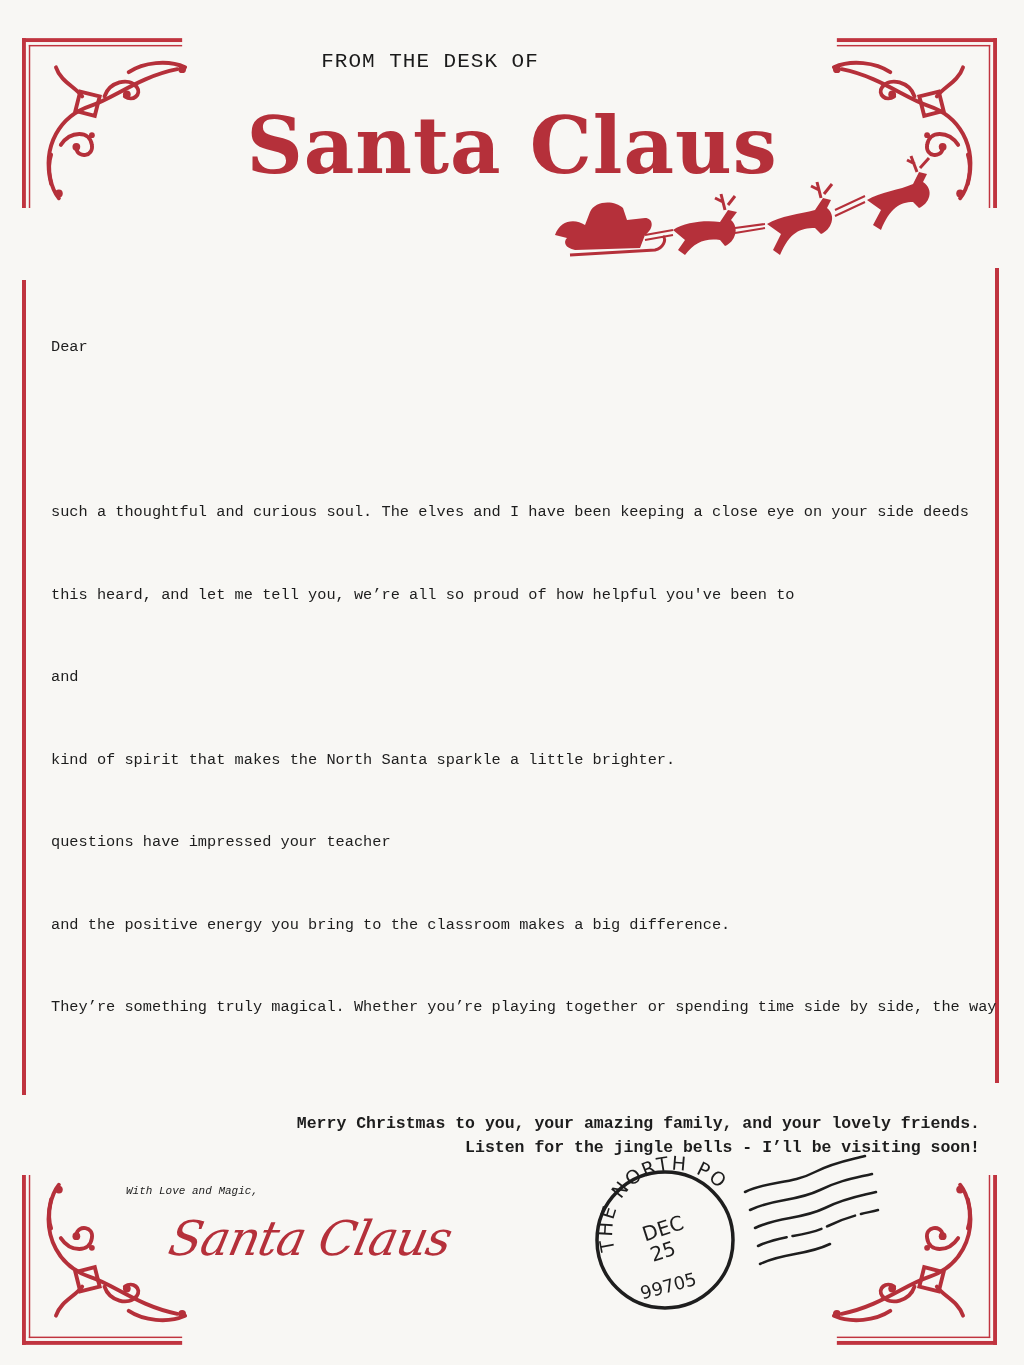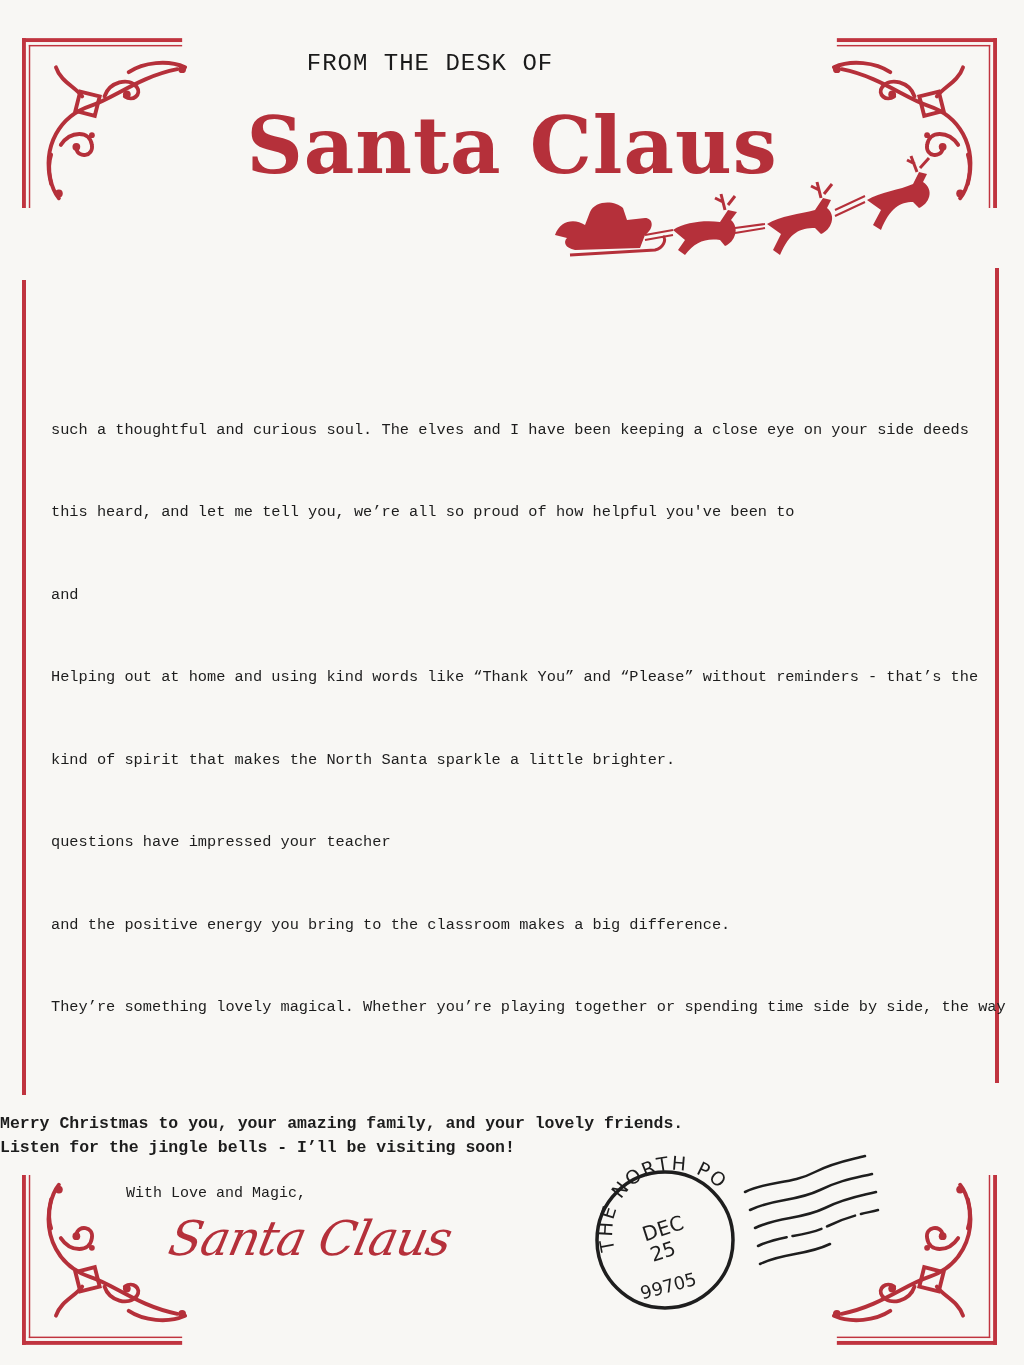--- a/index.html
+++ b/index.html
@@ -13,21 +13,21 @@
   }
   .corner { position:absolute; width:165px; height:175px; }
   .corner svg { width:100%; height:100%; display:block; }
   #corner-tl { left:22px; top:38px; }
   #corner-tr { left:832px; top:38px; transform:scaleX(-1); }
   #corner-bl { left:22px; top:1170px; transform:scaleY(-1); }
   #corner-br { left:832px; top:1170px; transform:scale(-1,-1); }
 
   .header-sub {
     position:absolute; left:0; width:812px; top:50px;
-    text-align:center; font-size:24px; letter-spacing:1px;
+    text-align:center; font-size:21px; letter-spacing:1px;
     font-family:"Liberation Mono", monospace; color:#1a1a1a;padding-left:48px;
   }
   .header-title {
     position:absolute; left:0; width:1024px; top:100px;
     text-align:center; font-size:78px; font-weight:bold;
     font-family:"DejaVu Serif", "Liberation Serif", serif;
     color:#b5303a; letter-spacing:1px;
     font-style:normal;
   }
   #sleigh { position:absolute; left:545px; top:150px; width:400px; height:130px; }
@@ -37,25 +37,25 @@
   #rule-right { left:995px; top:268px; height:815px; }
 
   .letter {
     position:absolute; left:51px; top:279px; width:930px;
     font-size:15.3px; line-height:27.5px; white-space:pre;
   }
   .letter .line { display:block; height:27.5px; }
 
   .closing {
     position:absolute; left:0; width:980px; top:1112px;
-    text-align:left; font-weight:bold; font-size:16.5px; line-height:24px;
+    text-align:right; font-weight:bold; font-size:16.5px; line-height:24px;
     font-family:"Liberation Mono", monospace;
   }
   .signoff {
-    position:absolute; left:126px; top:1185px; font-size:15px;
+    position:absolute; left:126px; top:1185px; font-size:11px;font-style:italic;
   }
   .signature {
     position:absolute; left:170px; top:1210px; font-size:48px;
     font-family:"DejaVu Serif", serif; font-style:italic; color:#b5303a;
     font-weight:normal; letter-spacing:-1px; transform:skewX(-12deg);
   }
   #stamp { position:absolute; left:580px; top:1130px; width:300px; height:200px; }
 </style>
 </head>
 <body>
@@ -129,29 +129,29 @@
 
     <path d="M322 50 C 335 42, 355 40, 368 34 L 374 22 L 382 24 L 378 32 C 390 40, 384 54, 374 58 L 368 52 C 355 52, 345 58, 336 80 L 328 75 L 336 60 Z"></path>
     <path d="M372 22 L 366 6 M375 18 L 384 8 M370 14 L 362 10" stroke="#b5303a" stroke-width="3"></path>
   </g>
 </svg>
 
 <div class="rule" id="rule-left"></div>
 <div class="rule" id="rule-right"></div>
 
 <div class="letter">
+  <span class="line">Dear</span>
   <span class="line"></span>
   <span class="line">such a thoughtful and curious soul. The elves and I have been keeping a close eye on your side deeds</span>
   <span class="line">this heard, and let me tell you, we’re all so proud of how helpful you've been to</span>
   <span class="line">and</span>
-  <span class="line">Helping out at home and using kind words like “Thank You” and “Please” without reminders - that’s the</span>
   <span class="line">kind of spirit that makes the North Santa sparkle a little brighter.</span>
   <span class="line">questions have impressed your teacher</span>
   <span class="line">and the positive energy you bring to the classroom makes a big difference.</span>
-  <span class="line">They’re something lovely magical. Whether you’re playing together or spending time side by side, the way</span>
+  <span class="line">They’re something truly magical. Whether you’re playing together or spending time side by side, the way</span>
   
   
   
   
   
   
   
   
   
   

